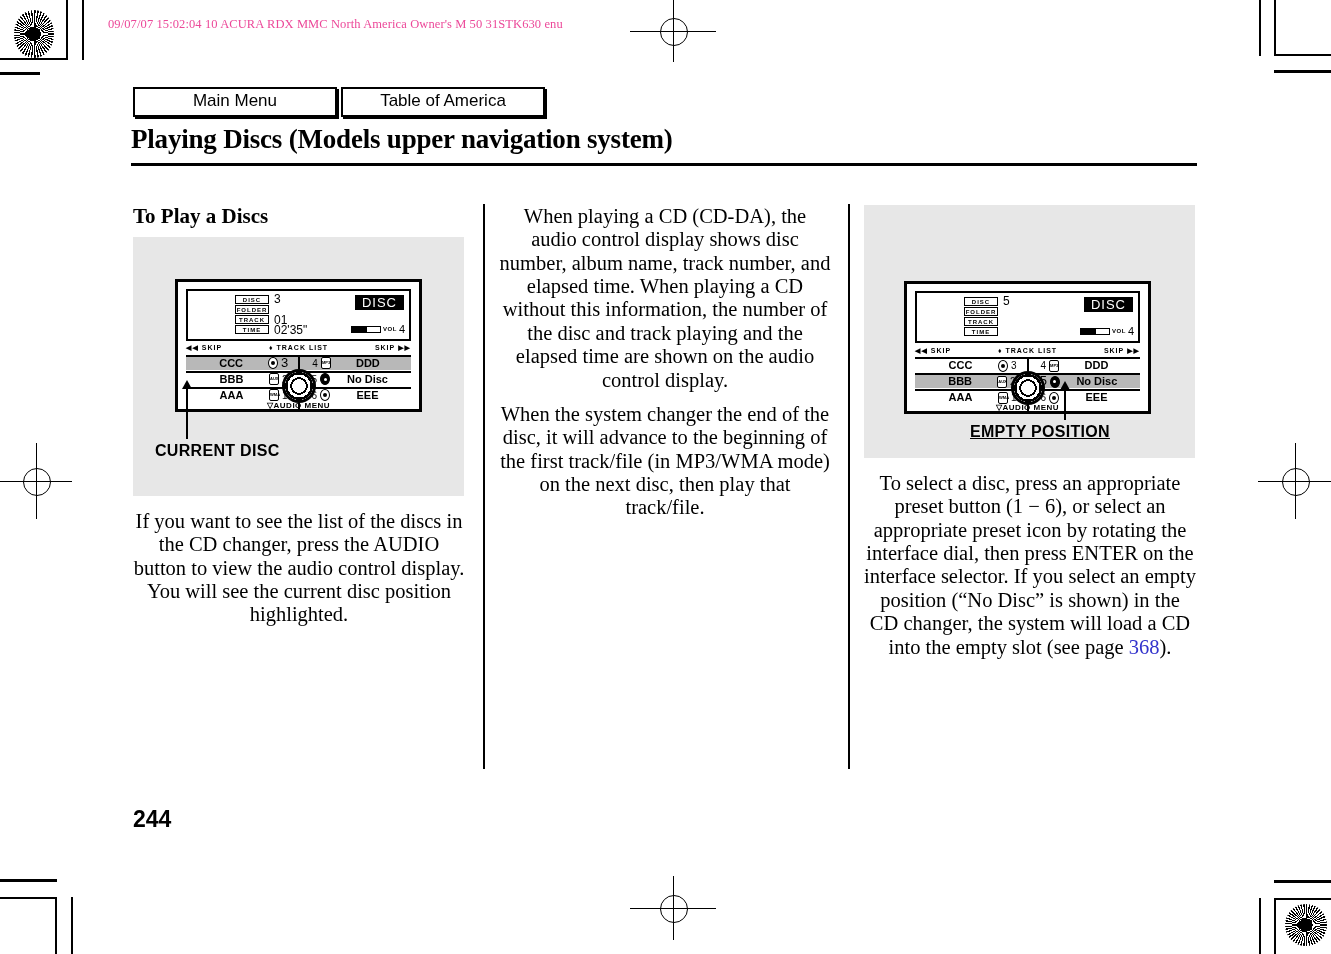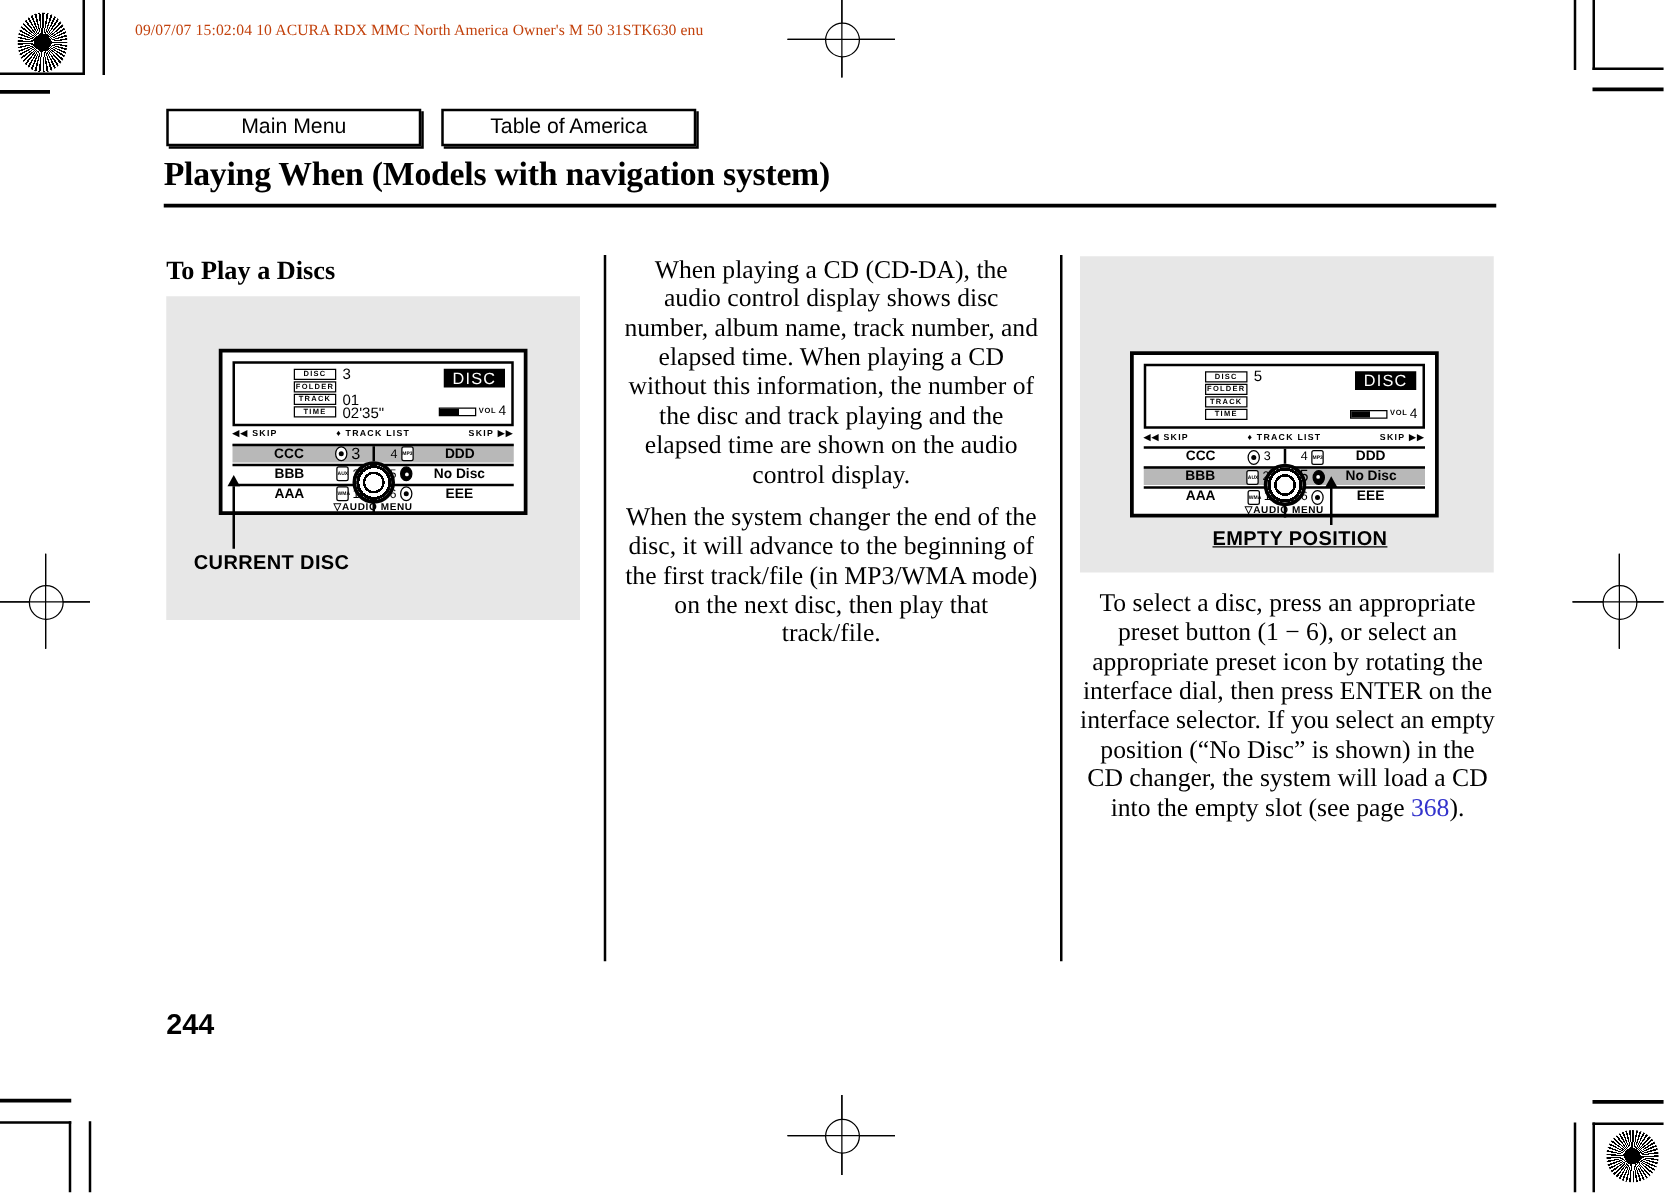--- a/index.html
+++ b/index.html
@@ -44,30 +44,30 @@
 
   
   .slug {
     position: absolute;
     left: 108px;
     top: 17px;
     font-family: "Liberation Serif", serif;
     font-size: 12.5px;
     letter-spacing: 0.1px;
     white-space: nowrap;
-    color: #c2410c;
+    color: #ec4899;
   }
 
   
   .navbar {
     position: absolute;
     left: 133px;
     top: 87px;
     display: flex;
-    gap: 16px;
+    gap: 4px;
   }
   .navbtn {
     border: 2px solid #000;
     background: #fff;
     font-family: "Liberation Sans", sans-serif;
     font-size: 17px;
     color: #000;
     padding: 3px 0 5px 0;
     text-align: center;
     box-shadow: 2px 2px 0 #000;
@@ -405,21 +405,21 @@
     <div class="v2"></div>
 </div>
 
 <div class="slug">09/07/07 15:02:04    10 ACURA RDX MMC North America Owner's M 50 31STK630 enu</div>
 
 <div class="navbar">
   <div class="navbtn main">Main Menu</div>
   <div class="navbtn toc">Table of America</div>
 </div>
 
-<div class="page-title">Playing When (Models with navigation system)</div>
+<div class="page-title">Playing Discs (Models upper navigation system)</div>
 <div class="title-rule"></div>
 
 <div class="col-rule" id="rule1"></div>
 <div class="col-rule" id="rule2"></div>
 
 <div class="col" id="col1">
   <div class="subhead">To Play a Discs</div>
 
   <div class="illus" id="illus1">
     <div class="unit" style="left:42px; top:42px; width:247px; height:133px;">
@@ -502,20 +502,21 @@
       <div class="audio-menu">
         <span>▽</span><span>AUDIO MENU</span>
       </div>
     </div>
 
     <div class="callout-arrow" style="left:49px; top:143px;"></div>
     <div class="callout-line" style="left:53px; top:152px; height:50px;"></div>
     <div class="callout-label" style="left:22px; top:205px;">CURRENT DISC</div>
   </div>
 
+  <p>If you want to see the list of the discs in the CD changer, press the AUDIO button to view the audio control display. You will see the current disc position highlighted.</p>
 </div>
 
 <div class="col" id="col2">
   <p>When playing a CD (CD-DA), the audio control display shows disc number, album name, track number, and elapsed time. When playing a CD without this information, the number of the disc and track playing and the elapsed time are shown on the audio control display.</p>
   <p>When the system changer the end of the disc, it will advance to the beginning of the first track/file (in MP3/WMA mode) on the next disc, then play that track/file.</p>
 </div>
 
 <div class="col" id="col3">
   <div class="illus" id="illus3">
     <div class="unit" style="left:40px; top:76px; width:247px; height:133px;">

